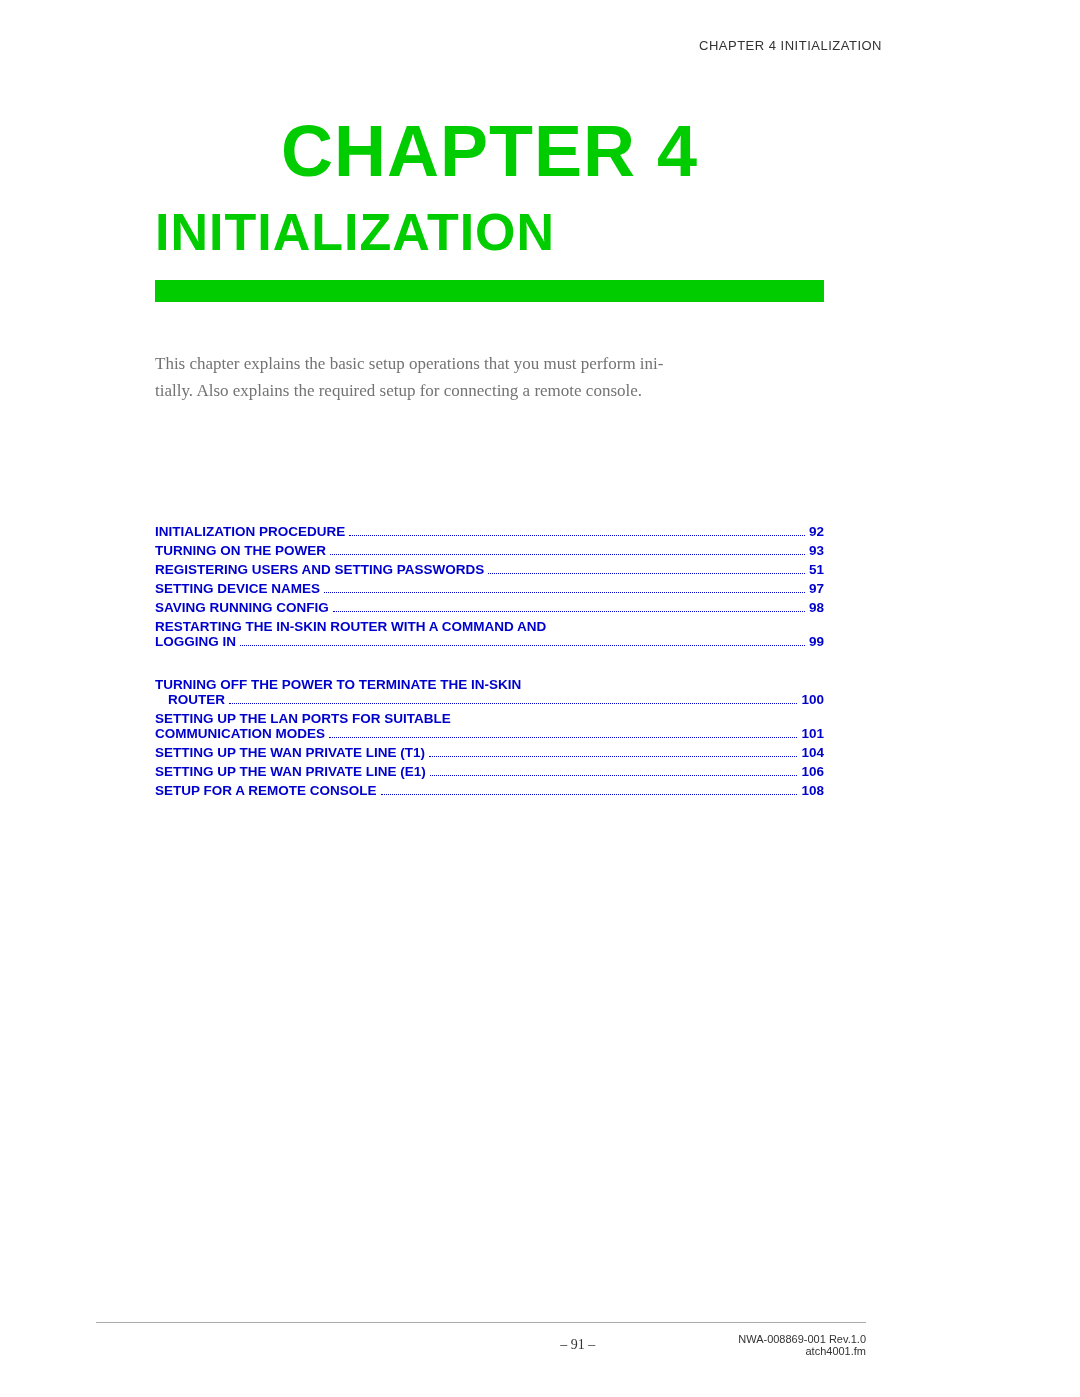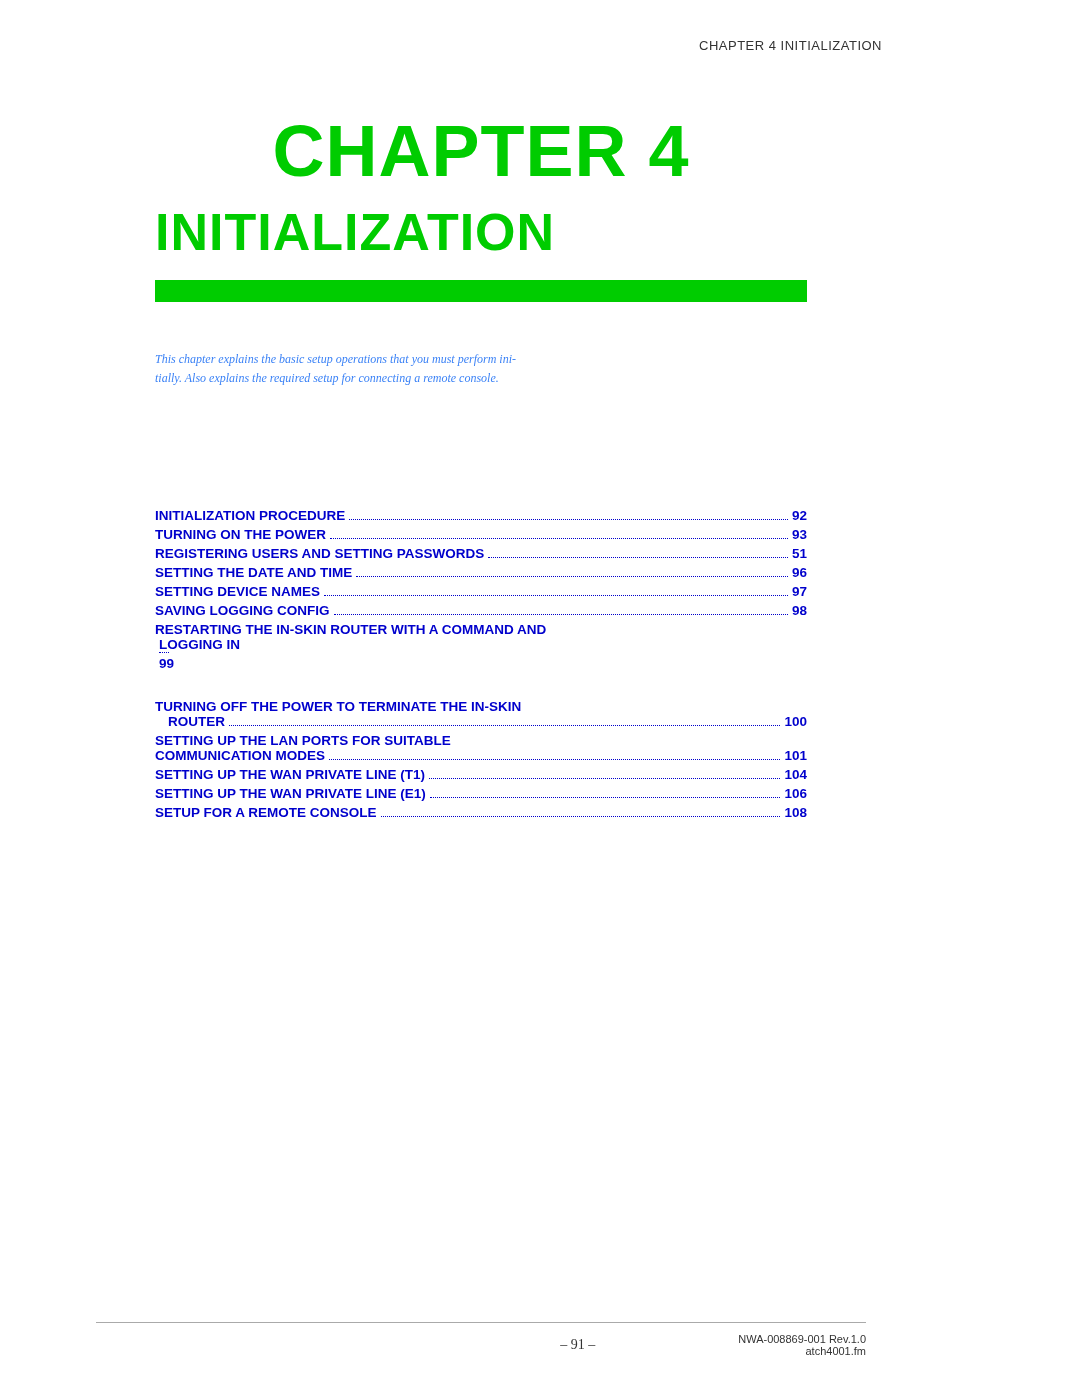--- a/index.html
+++ b/index.html
@@ -33,21 +33,21 @@
       font-size: 13px;
       color: #333333;
       letter-spacing: 0.5px;
     }
 
     
     .content-area {
       position: absolute;
       top: 110px;
       left: 155px;
-      right: 155px;
+      right: 138px;
     }
 
     
     .chapter-title {
       text-align: center;
       font-family: Arial, sans-serif;
       font-size: 72px;
       font-weight: bold;
       color: #00cc00;
       margin-bottom: 10px;
@@ -69,25 +69,24 @@
     .green-bar {
       width: 100%;
       height: 22px;
       background: #00cc00;
       margin-bottom: 48px;
     }
 
     
     .intro-text {
       font-family: 'Times New Roman', Times, serif;
-      font-size: 12px;
-      color: #3b82f6;
+      font-size: 17px;
+      color: #737373;
       line-height: 1.6;
       margin-bottom: 120px;
-      font-style: italic;
     }
 
     
     .toc-section {
       margin-bottom: 60px;
     }
 
     .toc-item {
       display: flex;
       align-items: baseline;
@@ -189,43 +188,38 @@
         <span class="toc-dots"></span>
         <span class="toc-page">93</span>
       </div>
 
       <div class="toc-item">
         <span class="toc-item-text">REGISTERING USERS AND SETTING PASSWORDS</span>
         <span class="toc-dots"></span>
         <span class="toc-page">51</span>
       </div>
 
-      <div class="toc-item">
-        <span class="toc-item-text">SETTING THE DATE AND TIME</span>
-        <span class="toc-dots"></span>
-        <span class="toc-page">96</span>
-      </div>
 
       <div class="toc-item">
         <span class="toc-item-text">SETTING DEVICE NAMES</span>
         <span class="toc-dots"></span>
         <span class="toc-page">97</span>
       </div>
 
       <div class="toc-item">
-        <span class="toc-item-text">SAVING LOGGING CONFIG</span>
+        <span class="toc-item-text">SAVING RUNNING CONFIG</span>
         <span class="toc-dots"></span>
         <span class="toc-page">98</span>
       </div>
 
       <div class="toc-item" style="display:block; ">
         <div style="display:flex; align-items:baseline;">
           <span class="toc-item-text">RESTARTING THE IN-SKIN ROUTER WITH A COMMAND AND</span>
         </div>
-        <div style="display:flex; align-items:baseline;flex-direction:column;">
+        <div style="display:flex; align-items:baseline;">
           <span class="toc-item-text">LOGGING IN</span>
           <span class="toc-dots"></span>
           <span class="toc-page">99</span>
         </div>
       </div>
 
       <div class="toc-item" style="display:block; margin-bottom:4px;">
         <div style="display:flex; align-items:baseline;margin-top:28px;">
           <span class="toc-item-text">TURNING OFF THE POWER TO TERMINATE THE IN-SKIN</span>
         </div>

